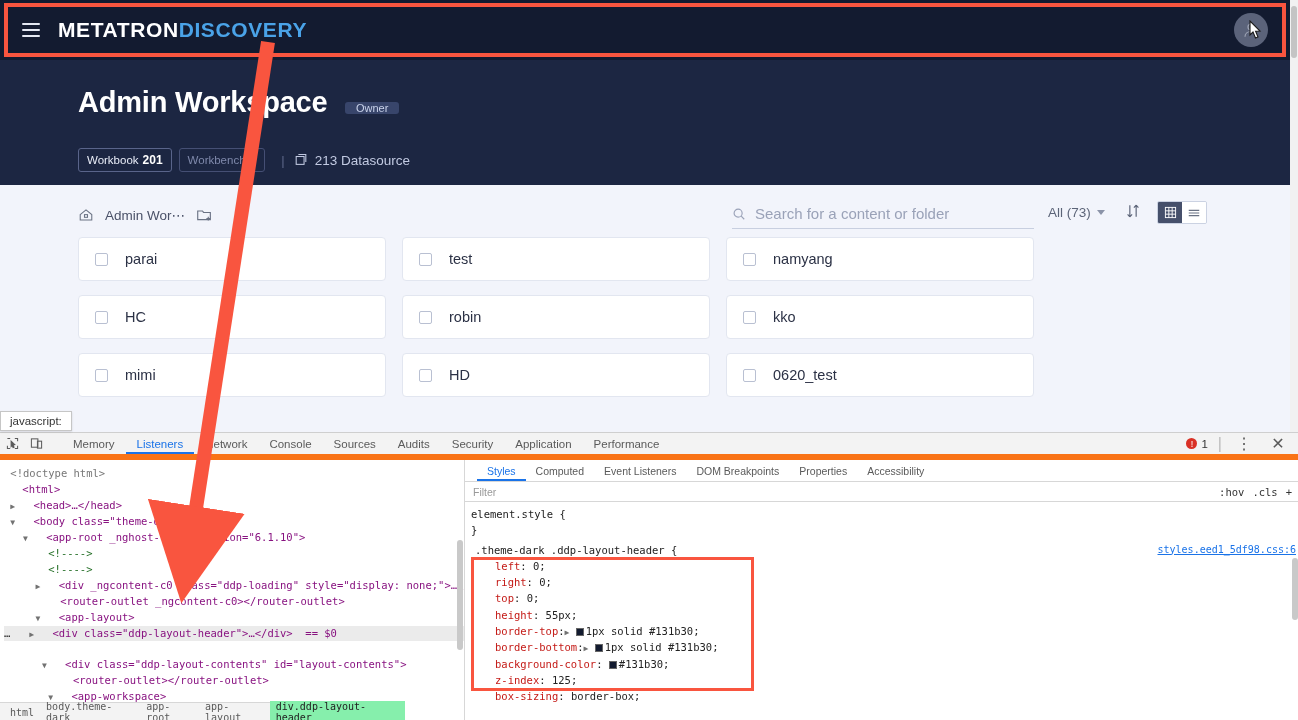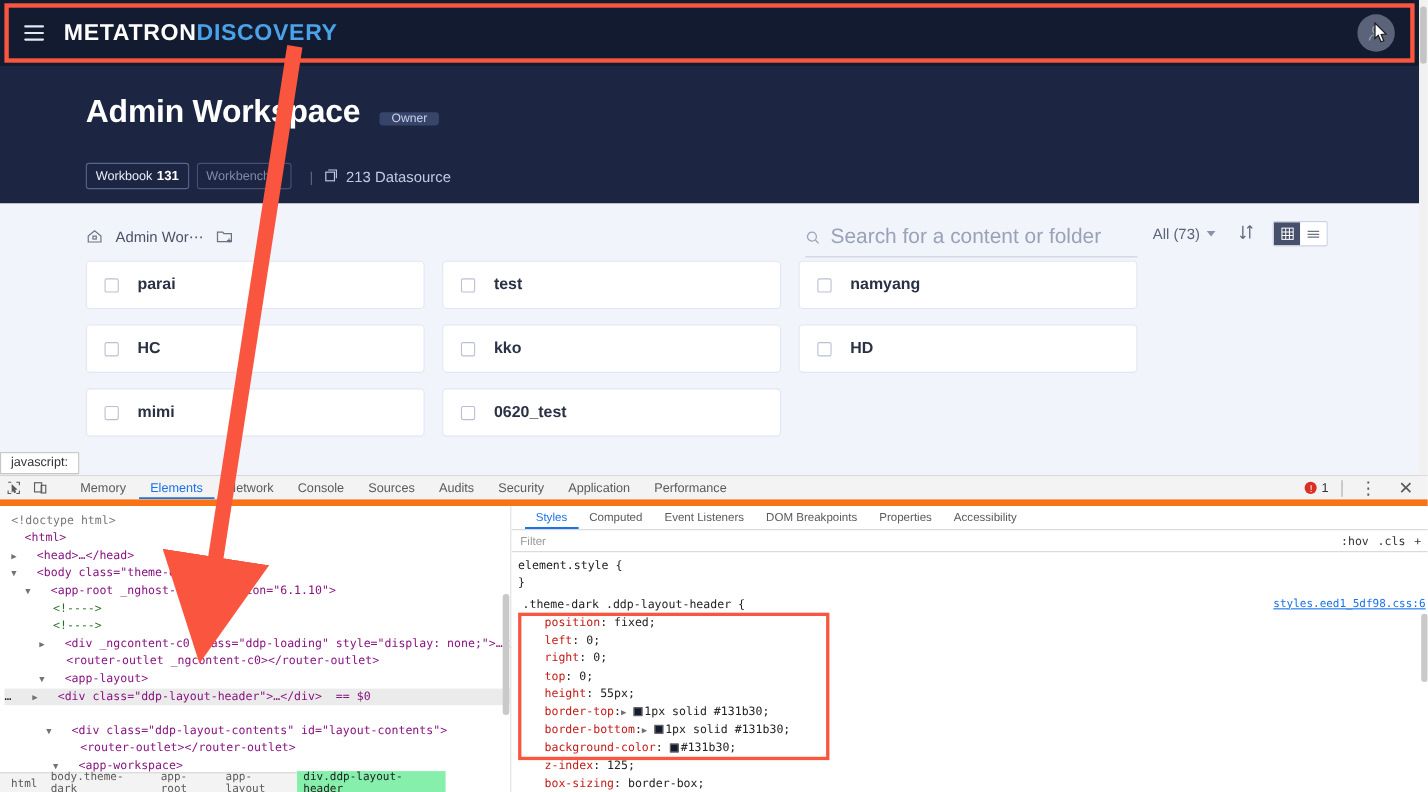--- a/index.html
+++ b/index.html
@@ -53,37 +53,37 @@
     border:1px solid #4c5780; border-radius:3px; color:#e8ecf7; font-size:13px;
     padding:9px 17px; display:flex; align-items:center; gap:10px; background:transparent; cursor:pointer;
   }
   .ws-created { position:absolute; right:110px; top:150px; color:#aab3cd; font-size:12.5px; }
   .ws-dots { position:absolute; right:88px; top:148px; color:#c3cbe3; font-size:15px; letter-spacing:1px; line-height:1; cursor:pointer;}
 
   
   .content { position:absolute; left:0; top:185px; width:1290px; height:247px; background:#f2f4fb; }
   .crumb { position:absolute; left:78px; top:22px; display:flex; align-items:center; gap:11px; color:#4a5168; font-size:13.5px; }
   .search-wrap { position:absolute; left:732px; top:20px; width:302px; border-bottom:1px solid #c8cfe0; padding-bottom:6px; display:flex; align-items:center; gap:9px;}
-  .search-wrap input { border:none; background:transparent; outline:none; font-size:19px; color:#be185d; font-family:inherit; width:260px;}
+  .search-wrap input { border:none; background:transparent; outline:none; font-size:15px; color:#be185d; font-family:inherit; width:260px;}
   .search-wrap input::placeholder { color:#9aa2b8; }
   .filter-sel { position:absolute; left:1048px; top:20px; color:#5c6478; font-size:13.5px; display:flex; align-items:center; gap:6px; cursor:pointer;}
   .caret { width:0;height:0;border-left:4px solid transparent;border-right:4px solid transparent;border-top:5px solid #8b93a8;}
   .sort-ic { position:absolute; left:1124px; top:17px; color:#5c6478; font-size:17px; cursor:pointer;}
   .viewtoggle { position:absolute; left:1157px; top:16px; display:flex; border:1px solid #cbd2e2; border-radius:2px; overflow:hidden;}
   .viewtoggle div { width:24px; height:21px; display:flex;align-items:center;justify-content:center; cursor:pointer;}
   .vt-grid { background:#46506b; }
   .vt-list { background:#fff; }
 
   .grid { position:absolute; left:78px; top:52px; display:grid; grid-template-columns:308px 308px 308px; gap:14px 16px;}
   .card {
     height:44px; background:#ffffff; border:1px solid #e2e6f0; border-radius:4px;
     display:flex; align-items:center; padding-left:16px; gap:17px; cursor:pointer;
   }
   .cbx { width:13px; height:13px; border:1px solid #b9c0d2; border-radius:2px; background:#fff; flex:none;}
-  .card span { font-size:14.5px; color:#2b3145;font-weight:bold; }
+  .card span { font-size:14.5px; color:#2b3145; }
 
   
   #devtools { position:absolute; left:0; top:432px; width:1298px; height:288px; background:#fff; border-top:1px solid #cfcfcf; font-family:"Liberation Sans", sans-serif;}
   .dt-tabbar { height:27px; border-bottom:6px solid #f97316; display:flex; align-items:center; background:#f3f3f3; position:relative;}
   .dt-ico { width:24px; height:24px; display:flex; align-items:center; justify-content:center; color:#5a5a5a; cursor:pointer;}
   .dt-tabs { display:flex; align-items:center; margin-left:14px; height:100%;}
   .dt-tab { font-size:11.5px; color:#5a5a5a; padding:0 11px; height:100%; display:flex; align-items:center; cursor:pointer; white-space:nowrap;}
   .dt-tab.active { color:#1a73e8; box-shadow:inset 0 -2px 0 #1a73e8;}
   .dt-right { position:absolute; right:8px; display:flex; align-items:center; gap:10px; }
   .err-badge { display:flex; align-items:center; gap:4px; font-size:11.5px; color:#333;}
@@ -169,21 +169,21 @@
       </svg>
     </div>
   </div>
 
   <div class="ws-band">
     <div class="ws-title">Admin Workspace</div>
     <div class="ws-badge">Owner</div>
 
     <div class="ws-meta">
       <div class="chip">
-        <span>Workbook</span><b>131</b>
+        <span>Workbook</span><b>201</b>
       </div>
       <div class="chip muted">
         <span>Workbench</span><b>1</b>
       </div>
       <span class="meta-sep">|</span>
       <span class="ds-count">
         <svg width="14" height="14" viewBox="0 0 16 16" fill="none" stroke="#c2cae2" stroke-width="1.2">
           <rect x="2.5" y="4" width="9" height="9"></rect>
             <path d="M5 1.8h8.5v8.5"></path>
         </svg>
@@ -255,29 +255,33 @@
       <div class="card">
           <span class="cbx"></span>
           <span>namyang</span>
         </div>
       <div class="card">
           <span class="cbx"></span>
           <span>HC</span>
         </div>
       <div class="card">
           <span class="cbx"></span>
+          <span>robin</span>
+        </div>
+      <div class="card">
+          <span class="cbx"></span>
           <span>kko</span>
         </div>
       <div class="card">
           <span class="cbx"></span>
+          <span>mimi</span>
+        </div>
+      <div class="card">
+          <span class="cbx"></span>
           <span>HD</span>
-        </div>
-      <div class="card">
-          <span class="cbx"></span>
-          <span>mimi</span>
         </div>
       <div class="card">
           <span class="cbx"></span>
           <span>0620_test</span>
         </div>
     </div>
 
   </div>
 </div>
 
@@ -297,21 +301,21 @@
         </svg>
     </div>
     <div class="dt-ico">
       <svg width="13" height="13" viewBox="0 0 14 14" fill="none" stroke="#5a5a5a" stroke-width="1.1">
           <rect x="1.5" y="2" width="7" height="9"></rect>
           <rect x="8" y="4.5" width="4.5" height="7.5"></rect>
         </svg>
     </div>
     <div class="dt-tabs">
       <div class="dt-tab">Memory</div>
-      <div class="dt-tab active">Elements</div>
+      <div class="dt-tab active">Listeners</div>
       <div class="dt-tab">Network</div>
       <div class="dt-tab">Console</div>
       <div class="dt-tab">Sources</div>
       <div class="dt-tab">Audits</div>
       <div class="dt-tab">Security</div>
       <div class="dt-tab">Application</div>
       <div class="dt-tab">Performance</div>
     </div>
     <div class="dt-right">
       <div class="err-badge">
@@ -386,21 +390,20 @@
           <span>}</span>
         </div>
 
         <div class="rulebox">
           <div class="hl-css"></div>
           <div style="height:3px"></div>
           <span class="src">styles.eed1_5df98.css:6</span>
           <div style="padding-left:4px;">
             <span>.theme-dark .ddp-layout-header {</span>
             <div style="padding-left:20px;">
-              <div><span class="prop">position</span>: <span class="pval">fixed;</span></div>
               <div><span class="prop">left</span>: <span class="pval">0;</span></div>
               <div><span class="prop">right</span>: <span class="pval">0;</span></div>
               <div><span class="prop">top</span>: <span class="pval">0;</span></div>
               <div><span class="prop">height</span>: <span class="pval">55px;</span></div>
               <div><span class="prop">border-top</span>:<span class="arrow-tri">▶</span> <span class="swatch" style="background:#131b30"></span><span class="pval">1px solid #131b30;</span></div>
               <div><span class="prop">border-bottom</span>:<span class="arrow-tri">▶</span> <span class="swatch" style="background:#131b30"></span><span class="pval">1px solid #131b30;</span></div>
               <div><span class="prop">background-color</span>: <span class="swatch" style="background:#131b30"></span><span class="pval">#131b30;</span></div>
               <div><span class="prop">z-index</span>: <span class="pval">125;</span></div>
               <div><span class="prop">box-sizing</span>: <span class="pval">border-box;</span></div>
             </div>

